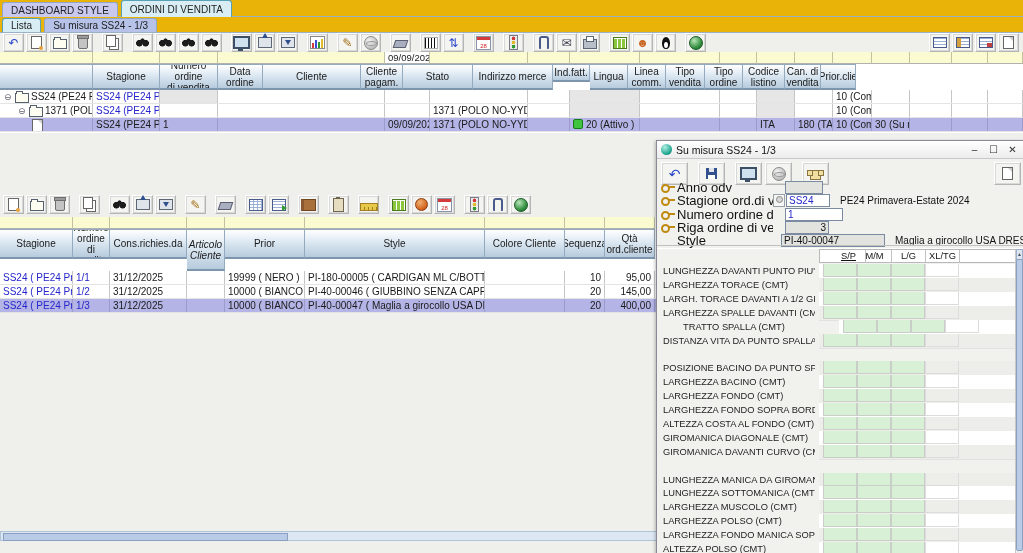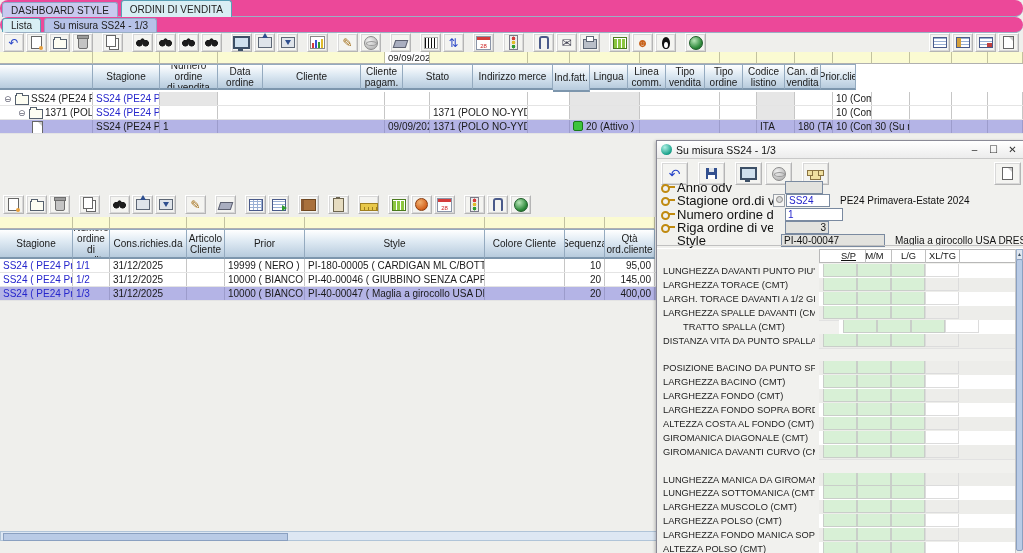--- a/index.html
+++ b/index.html
@@ -1,19 +1,19 @@
 <!DOCTYPE html>
 <html><head>
 <meta charset="utf-8">
 <style>
   html,body{margin:0;padding:0;}
   body{width:1023px;height:553px;overflow:hidden;position:relative;background:#efefec;
        font-family:"Liberation Sans","DejaVu Sans",sans-serif;font-size:10px;color:#1a1a1a;}
   
-  .tabbar{position:absolute;left:0;width:1023px;height:16px;background:#ec4899;border-bottom:1px solid #9ab0c4;border-radius:8px;}
+  .tabbar{position:absolute;left:0;width:1023px;height:16px;background:#eab308;border-bottom:1px solid #9ab0c4;}
   .tab{display:inline-block;height:13px;line-height:13px;padding:1px 8px 0 8px;margin:1px 1px 0 2px;
        border:1px solid #8fa6c8;border-bottom:none;border-radius:3px 3px 0 0;font-size:10px;color:#222;
        vertical-align:bottom;}
   .tab.lav{background:#c9c9ef;}
   .tab.cyan{background:#d9eef4;border-color:#57a0b6;}
   .tab.sel{background:#b6c2e8;}
   .tab.active{height:15px;line-height:15px;margin-top:0;}
   
   .tbar{position:absolute;display:flex;align-items:center;gap:2px;}
   .tb{display:inline-flex;align-items:center;justify-content:center;width:19px;height:17px;background:#f4f4f1;
@@ -270,21 +270,21 @@
       <div class="g-cell" style="width: 67px; height: 26px;">Stagione</div>
       <div class="g-cell" style="width: 58px; height: 26px;">Numero ordine
 di vendita</div>
       <div class="g-cell" style="width: 45px; height: 26px;">Data
 ordine</div>
       <div class="g-cell" style="width: 98px; height: 26px;">Cliente</div>
       <div class="g-cell" style="width: 42px; height: 26px;">Cliente
 pagam.</div>
       <div class="g-cell" style="width: 70px; height: 26px;">Stato</div>
       <div class="g-cell" style="width: 80px; height: 26px;">Indirizzo merce</div>
-      <div class="g-cell" style="width: 37px; height: 28px;">Ind.fatt.</div>
+      <div class="g-cell" style="width: 37px; height: 18px;">Ind.fatt.</div>
       <div class="g-cell" style="width: 38px; height: 26px;">Lingua</div>
       <div class="g-cell" style="width: 38px; height: 26px;">Linea
 comm.</div>
       <div class="g-cell" style="width: 39px; height: 26px;">Tipo
 vendita</div>
       <div class="g-cell" style="width: 38px; height: 26px;">Tipo
 ordine</div>
       <div class="g-cell" style="width: 42px; height: 26px;">Codice
 listino</div>
       <div class="g-cell" style="width: 36px; height: 26px;">Can. di
@@ -424,21 +424,21 @@
       <div class="g-cell" style="width: 80px;"></div>
       <div class="g-cell" style="width: 40px;"></div>
       <div class="g-cell" style="width: 50px;"></div>
     </div>
     <div class="g-row g-head">
       <div class="g-cell" style="width: 73px; height: 30px;">Stagione</div>
       <div class="g-cell" style="width: 37px; height: 30px;">Numero
 ordine di
 vendita</div>
       <div class="g-cell" style="width: 77px; height: 30px;">Cons.richies.da</div>
-      <div class="g-cell" style="width: 38px; height: 30px;">Articolo
+      <div class="g-cell" style="width: 38px; height: 42px; font-style: italic;">Articolo
 Cliente</div>
       <div class="g-cell" style="width: 80px; height: 30px;">Prior</div>
       <div class="g-cell" style="width: 180px; height: 30px;">Style</div>
       <div class="g-cell" style="width: 80px; height: 30px;">Colore Cliente</div>
       <div class="g-cell" style="width: 40px; height: 30px;">Sequenza</div>
       <div class="g-cell" style="width: 50px; height: 30px;">Qtà
 ord.cliente</div>
     </div>
     <div class="g-row g-data">
       <div class="g-cell blue" style="width: 73px;">SS24 ( PE24 Primaver...</div>

